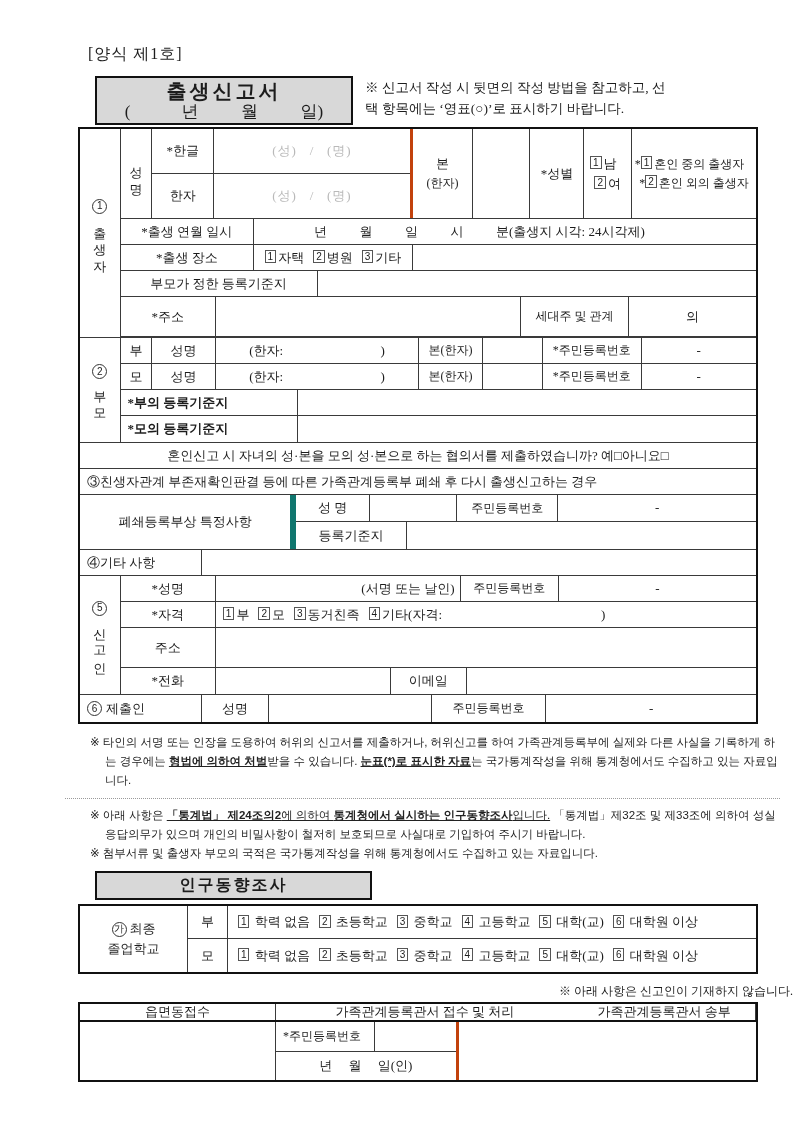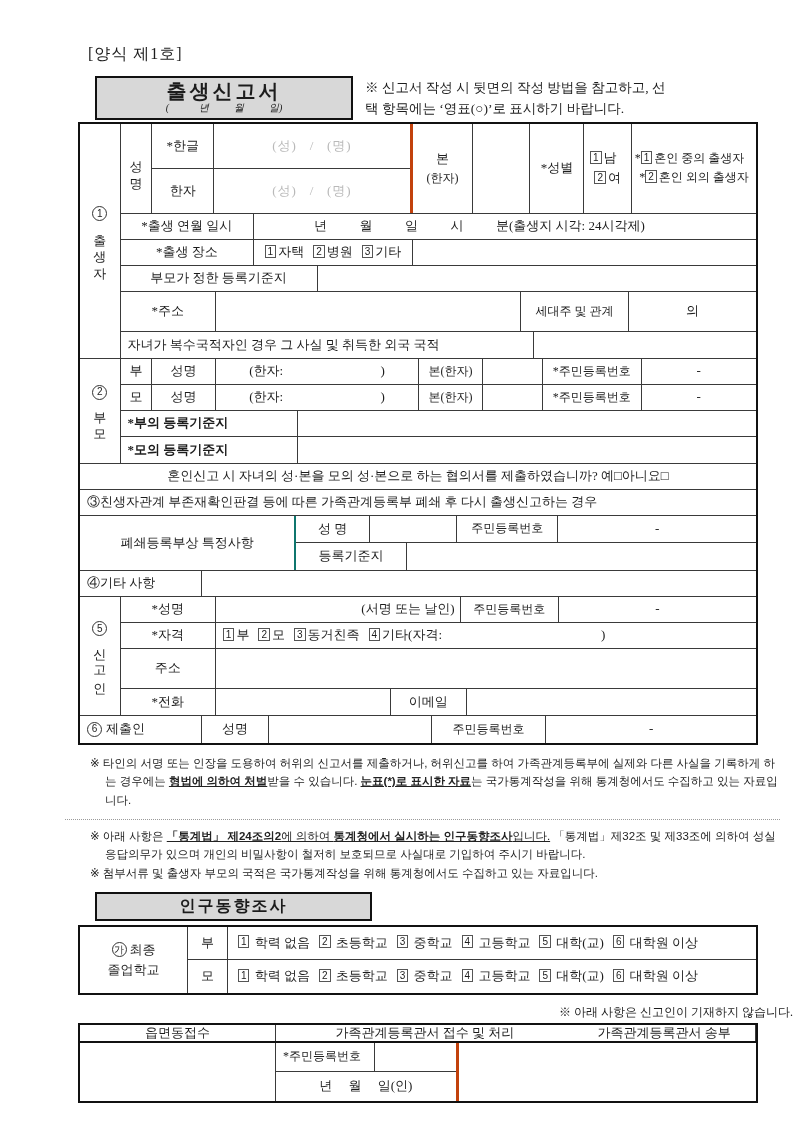--- a/index.html
+++ b/index.html
@@ -12,21 +12,21 @@
   .page { width: 793px; height: 1121px; padding: 44px 0 0 78px; overflow: hidden; }
 
   .form-tag { font-size: 16px; margin-left: 10px; letter-spacing: 1px; }
 
   .header-row { display: flex; margin-top: 11px; align-items: stretch; }
   .title-box {
     width: 258px; margin-left: 17px; border: 2px solid #111;
     background: #d8d8d8; text-align: center; padding: 2px 0 1px 0;
   }
   .title-box .t1 { font-size: 20px; font-weight: bold; letter-spacing: 3px; line-height: 1.1; }
-  .title-box .t2 { font-size: 10px; white-space: pre; line-height: 1.2; font-style: italic; }
+  .title-box .t2 { font-size: 17px; white-space: pre; line-height: 1.2; }
   .notice { margin-left: 12px; width: 428px; font-size: 13.5px; line-height: 1.55; padding-top: 2px; }
 
   .tbl { width: 680px; border: 2px solid #111; margin-top: 2px; font-size: 13px; }
   .row, .subrow { display: flex; }
   .bb { border-bottom: 1px solid #3a3a3a; }
   .c {
     border-right: 1px solid #3a3a3a;
     display: flex; align-items: center; justify-content: center;
     text-align: center; overflow: hidden; padding: 0 2px;
   }
@@ -155,24 +155,20 @@
 
         <div class="row bb" style="height:40px">
           <div class="c" style="width:15%">*주소</div>
           <div class="c" style="width:48%"></div>
           <div class="c f12" style="width:17%">세대주 및 관계</div>
           <div class="c nr" style="width:20%">
               <span>의</span>
             </div>
         </div>
 
-        <div class="row" style="height:26px">
-          <div class="c left" style="width:65%">자녀가 복수국적자인 경우 그 사실 및 취득한 외국 국적</div>
-          <div class="c nr" style="width:35%"></div>
-        </div>
 
       </div>
     </div>
 
     <div class="block bb">
       <div class="seccol">
         <span class="cn">2</span>
         <span class="vert">부모</span>
       </div>
       <div class="brows">
@@ -212,21 +208,21 @@
 
     <div class="row bb" style="height:26px">
       <div class="c nr" style="width:100%">혼인신고 시 자녀의 성·본을 모의 성·본으로 하는 협의서를 제출하였습니까? 예□아니요□</div>
     </div>
 
     <div class="row bb" style="height:26px">
       <div class="c nr left" style="width:100%">③친생자관계 부존재확인판결 등에 따른 가족관계등록부 폐쇄 후 다시 출생신고하는 경우</div>
     </div>
 
     <div class="block bb">
-      <div class="c" style="width:32%; border-right:2px solid #0f766e">폐쇄등록부상 특정사항</div>
+      <div class="c" style="width:32%; border-right:6px solid #0f766e">폐쇄등록부상 특정사항</div>
       <div class="brows">
         <div class="row bb" style="height:27px">
           <div class="c" style="width:16%">성 명</div>
           <div class="c" style="width:19%"></div>
           <div class="c f12" style="width:22%">주민등록번호</div>
           <div class="c nr" style="width:43%">-</div>
         </div>
         <div class="row" style="height:27px">
           <div class="c" style="width:24%">등록기준지</div>
           <div class="c nr" style="width:76%"></div>

